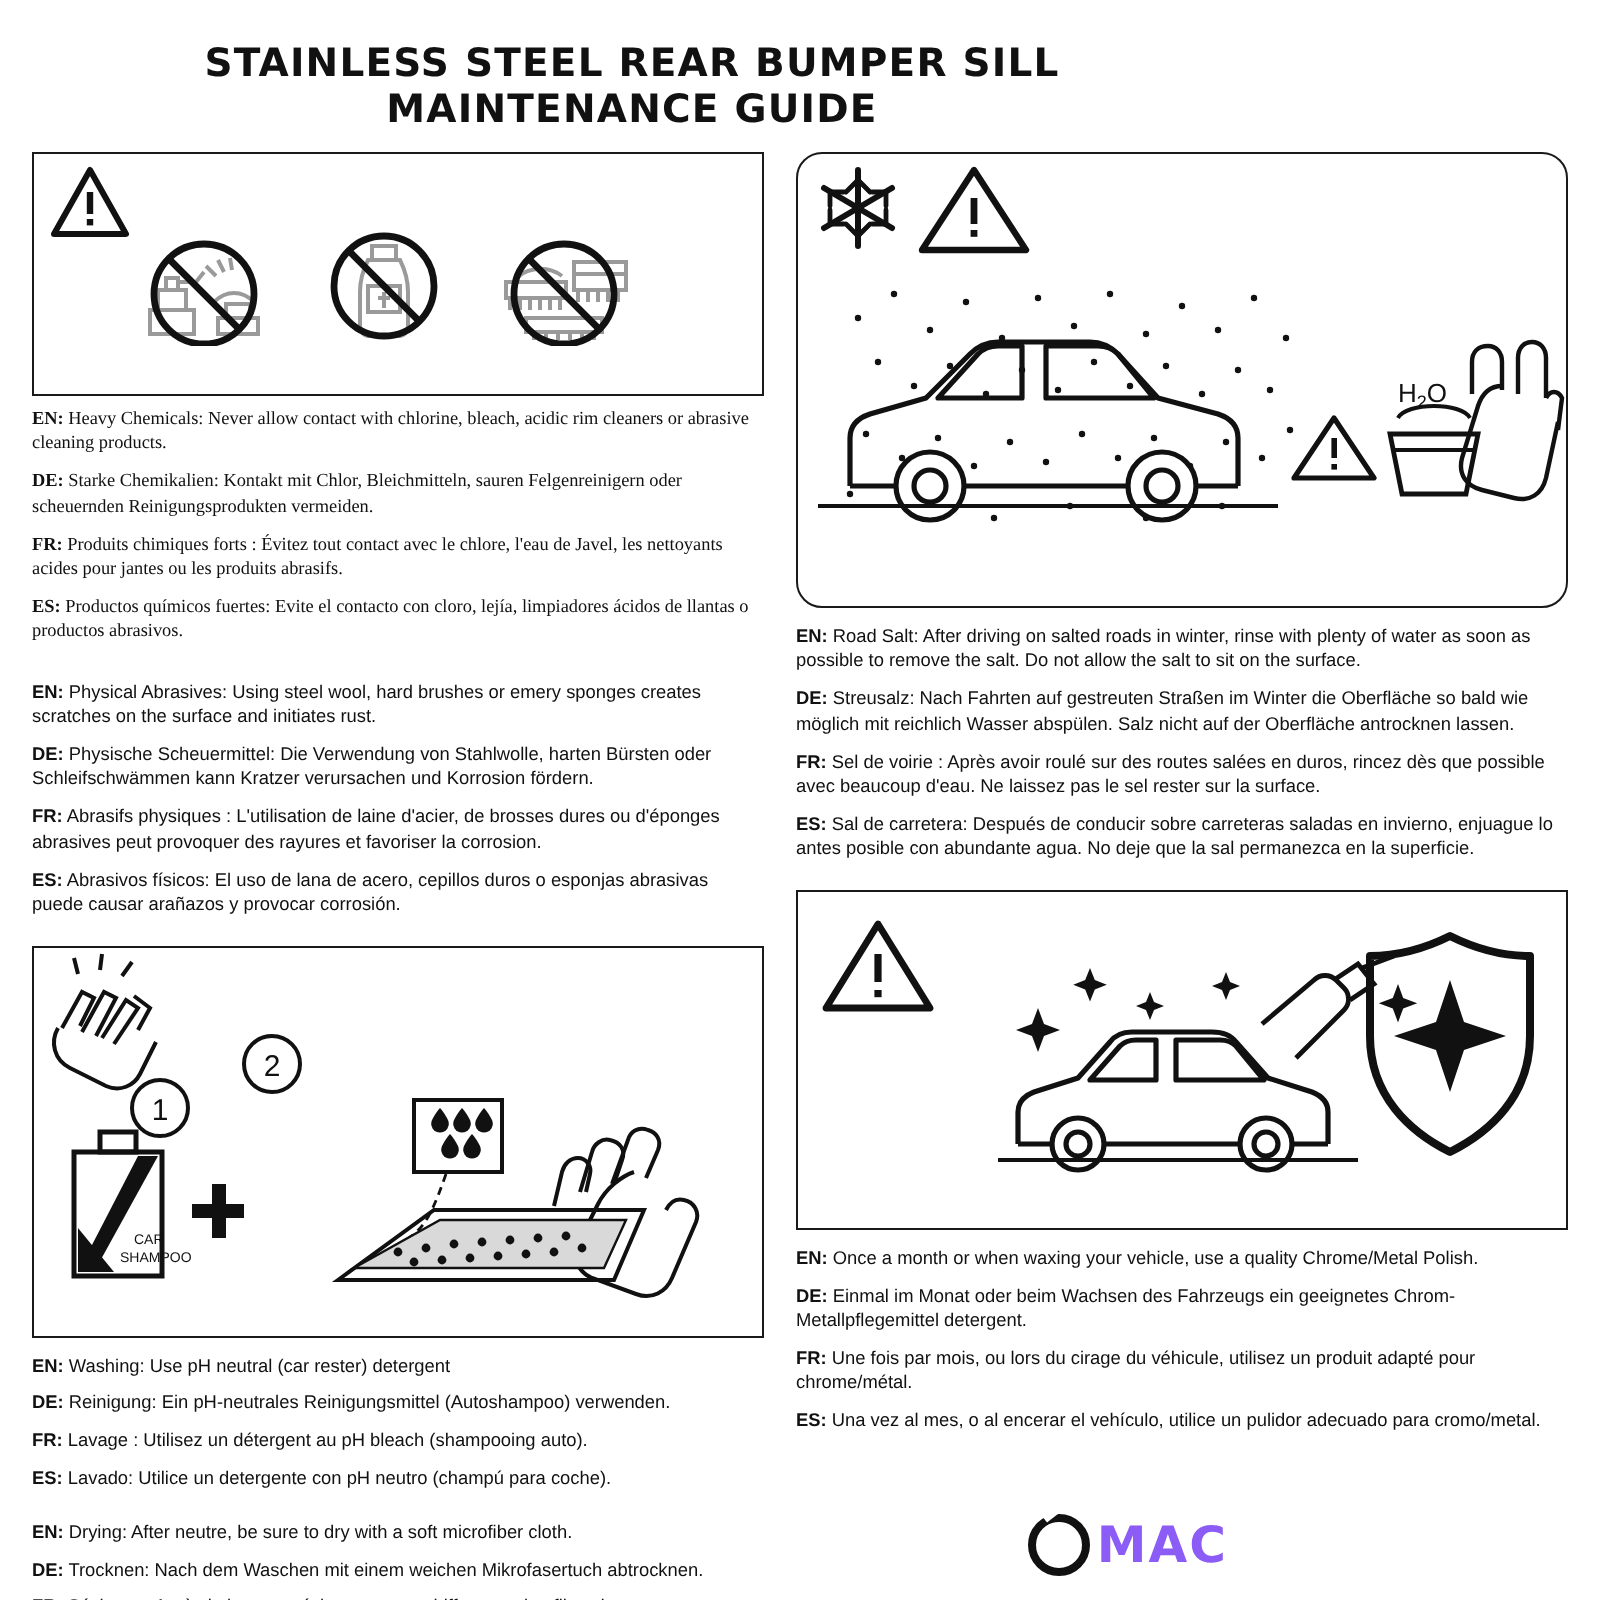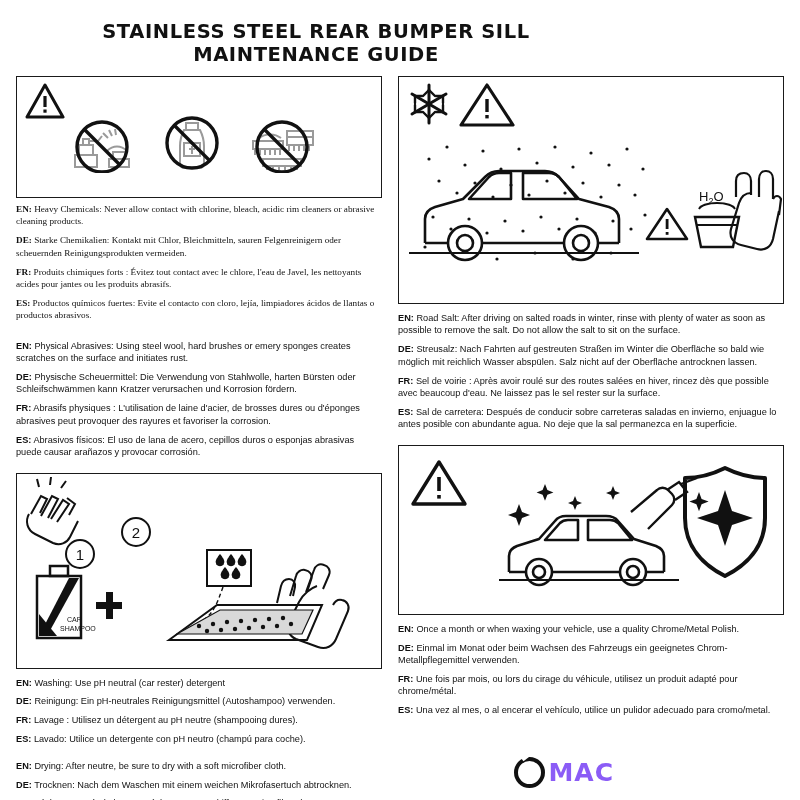--- a/index.html
+++ b/index.html
@@ -97,20 +97,21 @@
   
   #panel-wash {
     height: 196px;
     position: relative;
   }
 
   
   #panel-salt {
     height: 228px;
     position: relative;
+    border-radius: 13px;
   }
 
   
   #panel-polish {
     height: 170px;
     position: relative;
   }
 
   .omac {
     position: absolute;
@@ -300,21 +301,21 @@
               <circle cx="260" cy="152" r="2.2"></circle>
                 <circle cx="274" cy="150" r="2.2"></circle>
             </g>
           </g>
         </svg>
       </div>
 
       <div class="txt blk" style="margin-top:8px;">
         <p><span class="lang">EN:</span> <span>Washing: Use pH neutral (car rester) detergent</span></p>
         <p><span class="lang">DE:</span> <span>Reinigung: Ein pH-neutrales Reinigungsmittel (Autoshampoo) verwenden.</span></p>
-        <p><span class="lang">FR:</span> <span>Lavage : Utilisez un détergent au pH neutre (shampooing dures).</span></p>
+        <p><span class="lang">FR:</span> <span>Lavage : Utilisez un détergent au pH bleach (shampooing auto).</span></p>
         <p><span class="lang">ES:</span> <span>Lavado: Utilice un detergente con pH neutro (champú para coche).</span></p>
       </div>
 
       <div class="txt" style="margin-top:14px;">
         <p><span class="lang">EN:</span> <span>Drying: After neutre, be sure to dry with a soft microfiber cloth.</span></p>
         <p><span class="lang">DE:</span> <span>Trocknen: Nach dem Waschen mit einem weichen Mikrofasertuch abtrocknen.</span></p>
         <p><span class="lang">FR:</span> <span>Séchage : Après le lavage, séchez avec un chiffon en microfibre doux.</span></p>
         <p><span class="lang">ES:</span> <span>Secado: Después del lavado, seque con un paño de microfibra suave.</span></p>
       </div>
     </div>
@@ -428,21 +429,21 @@
             <path d="M352 118 v-14 c0 -5 -3 -8 -7 -8 -5 0 -8 3 -8 8 v16"></path>
             <path d="M360 120 v-18 c0 -5 3 -8 7 -8 4 0 7 3 7 8 v20"></path>
             <path d="M374 122 c2 -4 6 -4 8 0 l-2 16"></path>
           </g>
         </svg>
       </div>
 
       <div class="txt blk" style="margin-top:8px;">
         <p><span class="lang">EN:</span> <span>Road Salt: After driving on salted roads in winter, rinse with plenty of water as soon as possible to remove the salt. Do not allow the salt to sit on the surface.</span></p>
         <p><span class="lang">DE:</span> <span>Streusalz: Nach Fahrten auf gestreuten Straßen im Winter die Oberfläche so bald wie möglich mit reichlich Wasser abspülen. Salz nicht auf der Oberfläche antrocknen lassen.</span></p>
-        <p><span class="lang">FR:</span> <span>Sel de voirie : Après avoir roulé sur des routes salées en hiver, rincez dès que possible avec beaucoup d'eau. Ne laissez pas le sel rester sur la surface.</span></p>
+        <p><span class="lang">FR:</span> <span>Sel de voirie : Après avoir roulé sur des routes salées en duros, rincez dès que possible avec beaucoup d'eau. Ne laissez pas le sel rester sur la surface.</span></p>
         <p><span class="lang">ES:</span> <span>Sal de carretera: Después de conducir sobre carreteras saladas en invierno, enjuague lo antes posible con abundante agua. No deje que la sal permanezca en la superficie.</span></p>
       </div>
 
       <div class="panel" id="panel-polish" style="margin-top:14px;">
         <svg width="384" height="168" viewBox="0 0 384 168">
 
           <g>
             <path d="M40 16 L66 58 L14 58 Z" fill="none" stroke="#111" stroke-width="3.4" stroke-linejoin="round"></path>
             <rect x="38.2" y="31" width="3.6" height="14" fill="#111"></rect>
             <rect x="38.2" y="49" width="3.6" height="3.6" fill="#111"></rect>
@@ -476,21 +477,21 @@
           <g>
             <path d="M326 22 c16 8 30 10 40 10 v40 c0 30 -20 48 -40 58 c-20 -10 -40 -28 -40 -58 v-40 c10 0 24 -2 40 -10 z" fill="none" stroke="#111" stroke-width="4" stroke-linejoin="round"></path>
             <path d="M326 44 l7 21 l21 7 l-21 7 l-7 21 l-7 -21 l-21 -7 l21 -7 z" fill="#111"></path>
             <path d="M300 46 l2.6 7 l7 2.6 l-7 2.6 l-2.6 7 l-2.6 -7 l-7 -2.6 l7 -2.6 z" fill="#111"></path>
           </g>
         </svg>
       </div>
 
       <div class="txt" style="margin-top:8px;">
         <p><span class="lang">EN:</span> <span>Once a month or when waxing your vehicle, use a quality Chrome/Metal Polish.</span></p>
-        <p><span class="lang">DE:</span> <span>Einmal im Monat oder beim Wachsen des Fahrzeugs ein geeignetes Chrom-Metallpflegemittel verwenden.</span></p>
+        <p><span class="lang">DE:</span> <span>Einmal im Monat oder beim Wachsen des Fahrzeugs ein geeignetes Chrom-Metallpflegemittel detergent.</span></p>
         <p><span class="lang">FR:</span> <span>Une fois par mois, ou lors du cirage du véhicule, utilisez un produit adapté pour chrome/métal.</span></p>
         <p><span class="lang">ES:</span> <span>Una vez al mes, o al encerar el vehículo, utilice un pulidor adecuado para cromo/metal.</span></p>
       </div>
     </div>
   </div>
 
   <div class="omac">
     <span class="o-glyph"></span>
       <span>MAC</span>
   </div>

